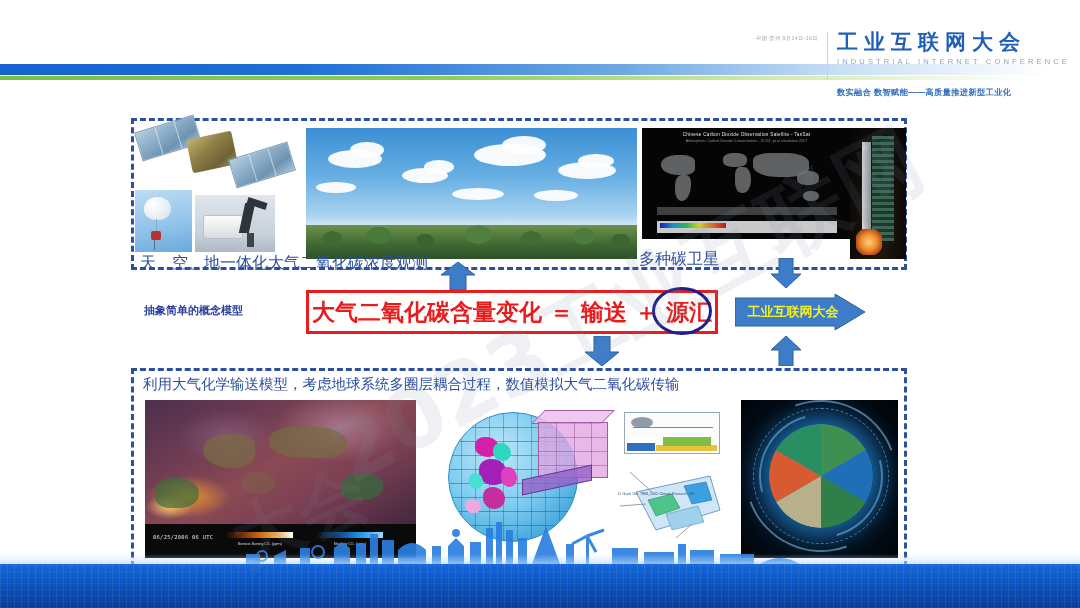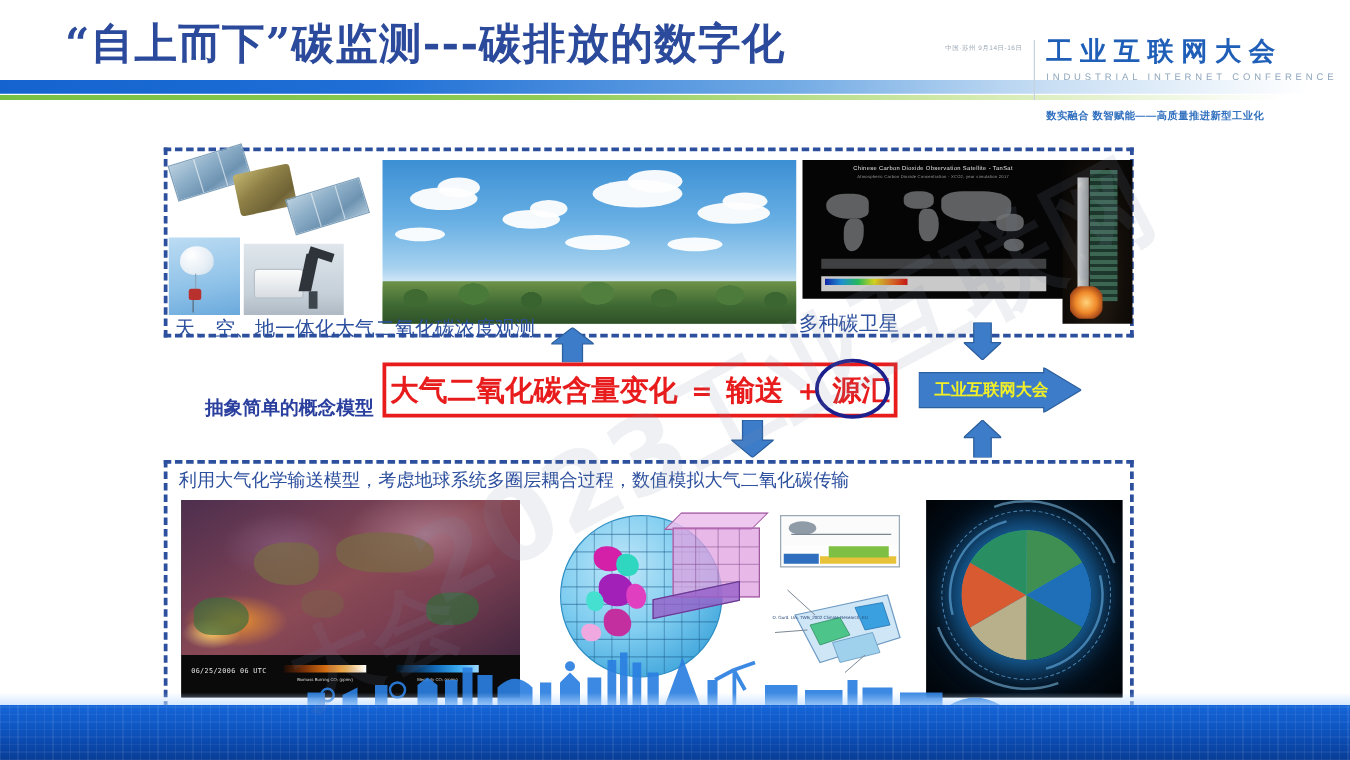--- a/index.html
+++ b/index.html
@@ -157,22 +157,22 @@
     position: absolute; left: 6px; top: 132px; font-size: 16px; color: #2c4f9e; white-space: nowrap;
     font-family: "DejaVu Sans", sans-serif;
   }
   .cap-top2 {
     position: absolute; left: 505px; top: 128px; font-size: 16px; color: #2c4f9e; white-space: nowrap;
     font-family: "DejaVu Sans", sans-serif;
   }
 
   
   .label-concept {
-    position: absolute; left: 144px; top: 317px; font-size: 15px; font-weight: 700;
-    color: #2a3f9e; white-space: nowrap; font-family: "DejaVu Sans", sans-serif; margin-left: 20px;
+    position: absolute; left: 144px; top: 303px; font-size: 11px; font-weight: 700;
+    color: #2a3f9e; white-space: nowrap; font-family: "DejaVu Sans", sans-serif;
   }
   .formula-box {
     position: absolute; left: 306px; top: 290px; width: 412px; height: 44px;
     border: 3px solid #e81c1c; background: #ffffff;
     display: flex; align-items: center; justify-content: center;
   }
   .formula-text {
     font-size: 23px; font-weight: 700; color: #e81c1c; white-space: nowrap; letter-spacing: 0px;
     font-family: "DejaVu Sans", sans-serif;
   }
@@ -294,21 +294,20 @@
     position: absolute; left: 0; bottom: 40px; width: 1080px; height: 14px;
     background: linear-gradient(180deg, rgba(255,255,255,0) 0%, rgba(190,220,255,.75) 80%, rgba(120,180,255,.9) 100%);
   }
 </style>
 </head>
 <body>
 
 <div class="slide">
 
   <div class="header">
-    <div class="title">“自上而下”碳监测---碳排放的数字化</div>
     <div class="hdr-bar-blue"></div>
     <div class="hdr-bar-green"></div>
 
     <div class="logo">
       <div class="logo-year-wrap">
         <div class="logo-date">中国·苏州  9月14日-16日</div>
       </div>
       <div class="logo-sep"></div>
       <div class="logo-right">
         <div class="logo-cn">工业互联网大会</div>

